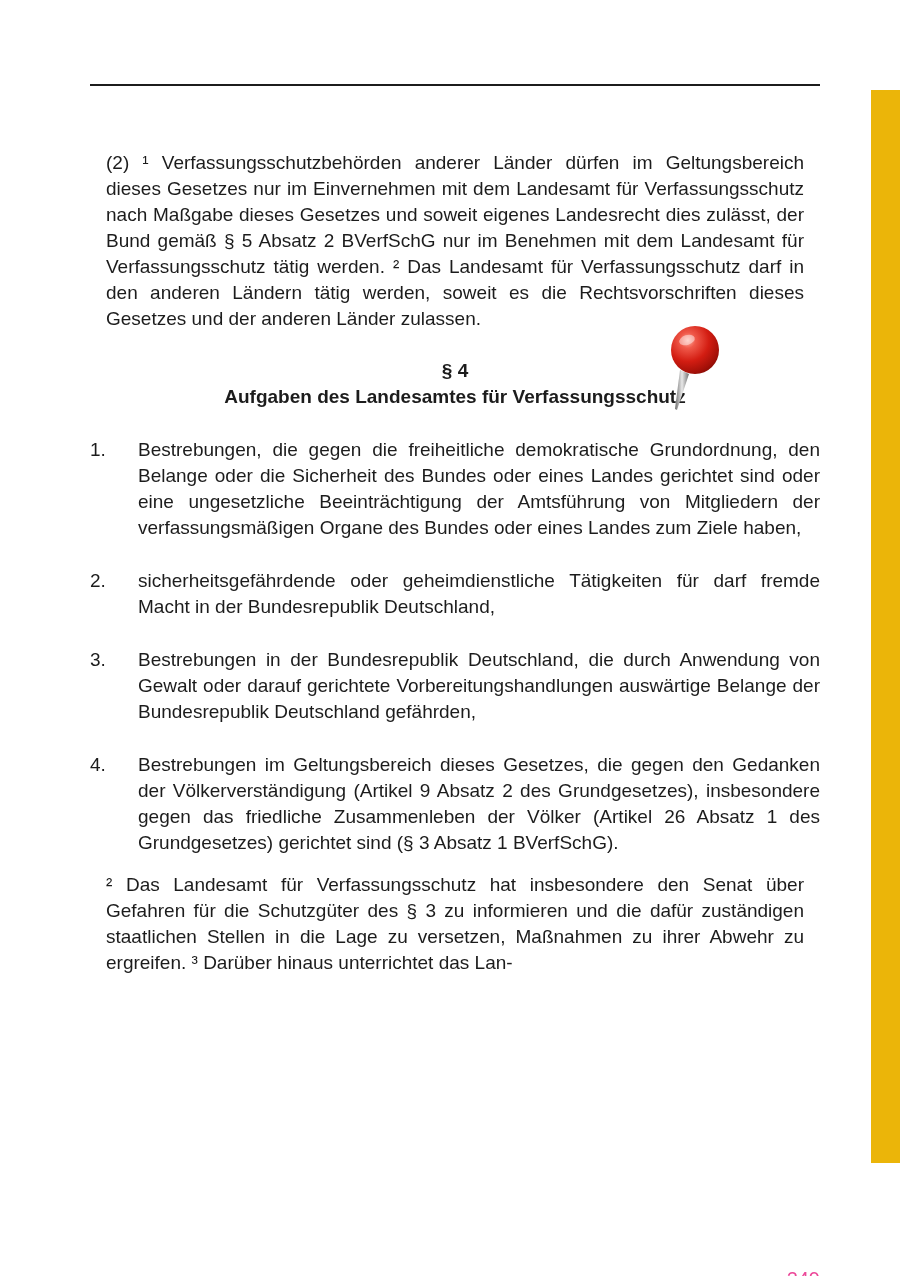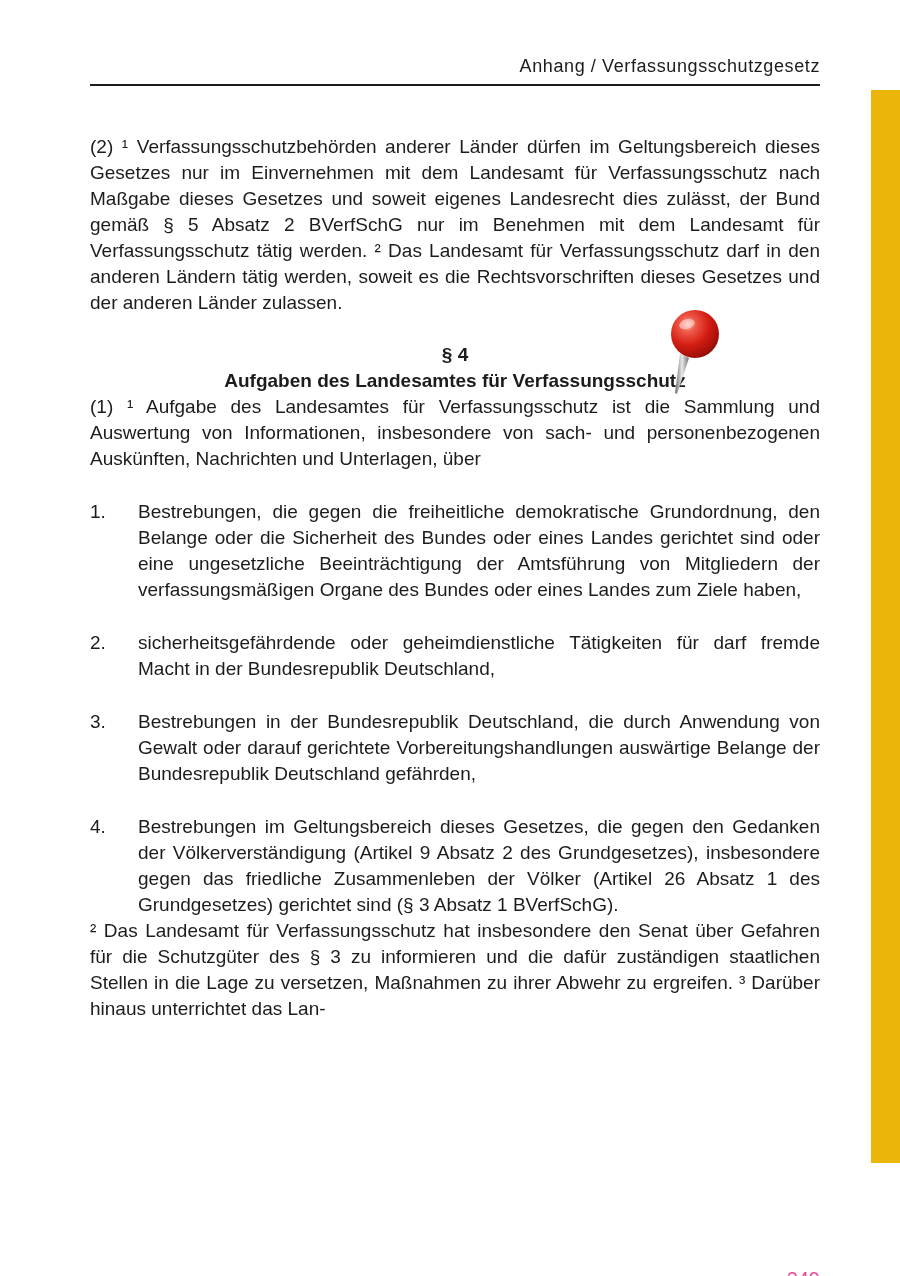--- a/index.html
+++ b/index.html
@@ -22,21 +22,21 @@
   }
   .head-rule {
     position: absolute; top: 84px; left: 90px; width: 730px; height: 0;
     border-top: 2px solid #1c1c1c;
   }
 
   .content {
     position: absolute; top: 134px; left: 90px; width: 730px;
     font-size: 19px; line-height: 26px; text-align: justify;
   }
-  .content p { margin: 0; }
+  .content p { margin: 16px; }
 
   .section-head {
     position: relative;
     margin-top: 26px;
     text-align: center;
     font-weight: bold;
   }
   .intro, .list-item, .closing { margin-top: 27px; }
 
   .list-item { display: flex; }
@@ -51,21 +51,20 @@
   .page-number {
     position: absolute; top: 1268px; left: 90px; width: 730px;
     text-align: right; font-size: 20px; color: #ec4899;
   }
 </style>
 </head>
 <body>
 
 <div class="page">
 
-  <div class="running-head">Anhang / Verfassungsschutzgesetz</div>
   <div class="head-rule"></div>
   <div class="accent-bar"></div>
 
   <div class="content">
 
     <p class="para">(2) ¹ Verfassungsschutzbehörden anderer Länder dürfen im Geltungsbereich dieses Gesetzes nur im Einvernehmen mit dem Landesamt für Verfassungsschutz nach Maßgabe dieses Gesetzes und soweit eigenes Landesrecht dies zulässt, der Bund gemäß § 5 Absatz 2 BVerfSchG nur im Benehmen mit dem Landesamt für Verfassungsschutz tätig werden. ² Das Landesamt für Verfassungsschutz darf in den anderen Ländern tätig werden, soweit es die Rechtsvorschriften dieses Gesetzes und der anderen Länder zulassen.</p>
 
     <div class="section-head">
       <div>§ 4</div>
       <div>Aufgaben des Landesamtes für Verfassungsschutz</div>
@@ -85,21 +84,20 @@
               <stop offset="1" stop-color="#707070"></stop>
             </linearGradient>
           </defs>
           <polygon points="18,46 27,50 15,86 13,85" fill="url(#needleGrad)"></polygon>
           <circle cx="33" cy="26" r="24" fill="url(#ballGrad)"></circle>
           <ellipse cx="25" cy="16" rx="8" ry="5" fill="#ffffff" opacity="0.45" transform="rotate(-18 25 16)"></ellipse>
         </svg>
       </span>
     </div>
 
-    <p class="para intro">(1) ¹ Aufgabe des Landesamtes für Verfassungsschutz ist die Sammlung und Auswertung von Informationen, insbesondere von sach- und personenbezogenen Auskünften, Nachrichten und Unterlagen, über</p>
 
     <div class="list-item">
       <span class="list-num">1.</span>
       <div class="list-text">Bestrebungen, die gegen die freiheitliche demokratische Grundordnung, den Belange oder die Sicherheit des Bundes oder eines Landes gerichtet sind oder eine ungesetzliche Beeinträchtigung der Amtsführung von Mitgliedern der verfassungsmäßigen Organe des Bundes oder eines Landes zum Ziele haben,</div>
     </div>
 
     <div class="list-item">
       <span class="list-num">2.</span>
       <div class="list-text">sicherheitsgefährdende oder geheimdienstliche Tätigkeiten für darf fremde Macht in der Bundesrepublik Deutschland,</div>
     </div>

